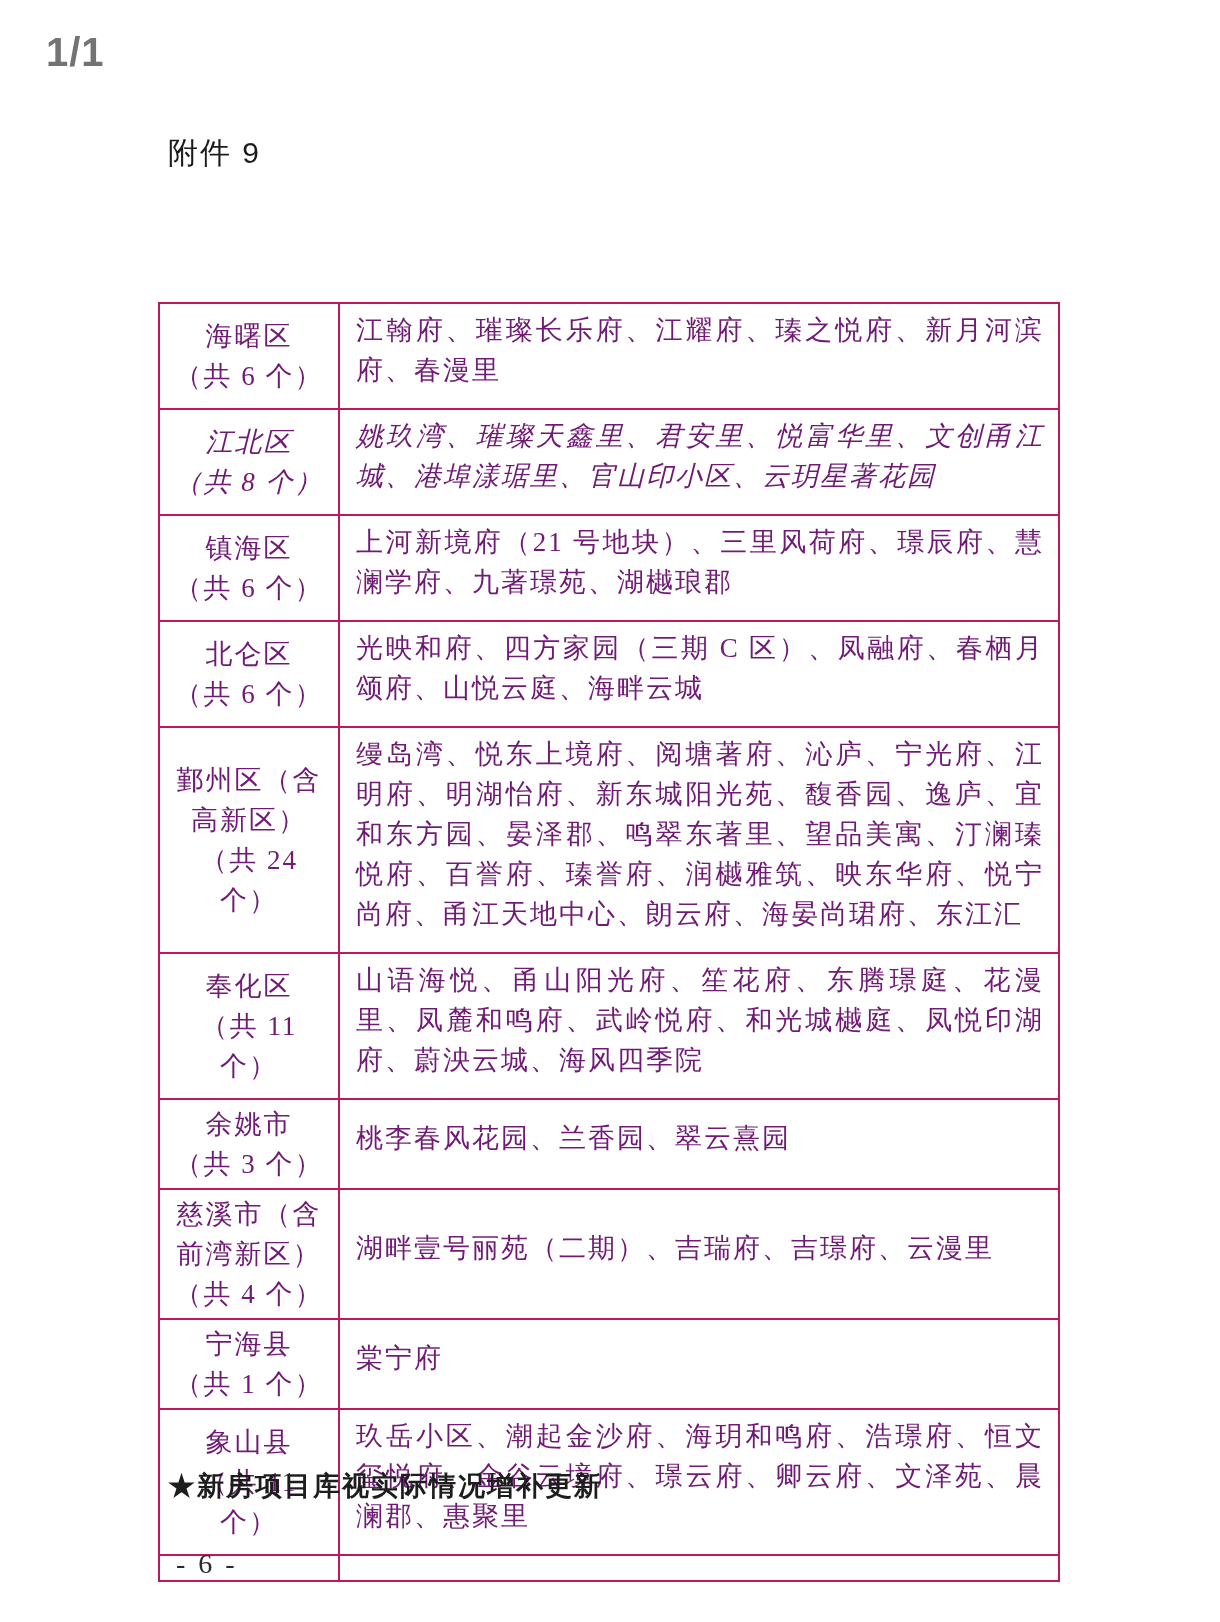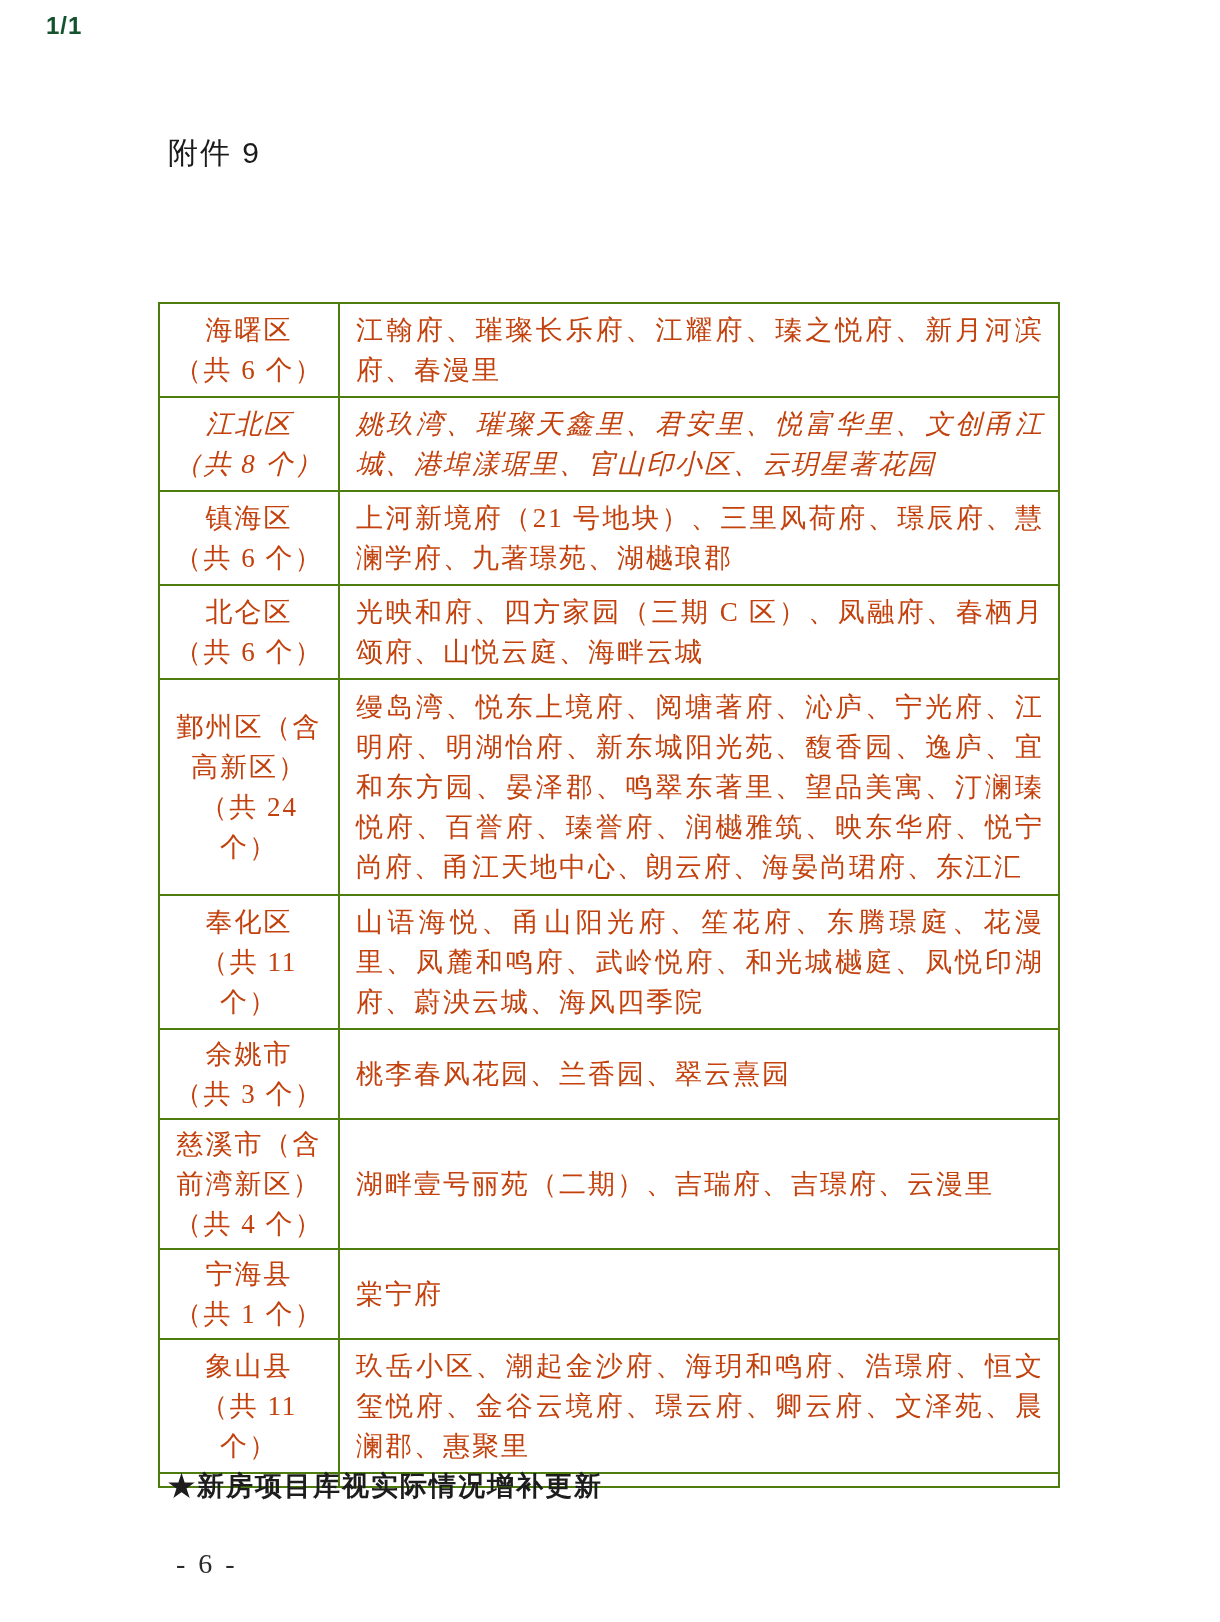--- a/index.html
+++ b/index.html
@@ -9,25 +9,25 @@
     width: 1220px;
     height: 1622px;
     background: #ffffff;
     font-family: "Liberation Serif", serif;
     color: #222222;
     overflow: hidden;
   }
   .page-indicator {
     position: absolute;
     left: 46px;
-    top: 12px;
+    top: 30px;
     font-family: "Liberation Sans", sans-serif;
     font-weight: 700;
-    font-size: 24px;
-    color: #14532d;
+    font-size: 40px;
+    color: #737373;
     letter-spacing: 1px;
   }
   .attachment-label {
     position: absolute;
     left: 168px;
     top: 133px;
     font-family: "Liberation Sans", sans-serif;
     font-size: 30px;
     color: #1b1b1b;
     letter-spacing: 2px;
@@ -45,36 +45,36 @@
   }
   table.projects-table {
     position: absolute;
     left: 158px;
     top: 302px;
     width: 900px;
     border-collapse: collapse;
     table-layout: fixed;
   }
   table.projects-table td {
-    border: 2px solid #4d7c0f;
+    border: 2px solid #be185d;
     font-size: 27px;
     line-height: 40px;
-    color: #c2410c;
+    color: #701a75;
     letter-spacing: 2px;
     vertical-align: middle;
   }
   td.district-cell {
     width: 180px;
     text-align: center;
     padding: 4px 10px;
   }
   td.projects-cell {
     width: 720px;
     text-align: justify;
-    padding: 6px 14px 6px 16px;
+    padding: 6px 14px 18px 16px;
   }
   .r0 td { height: 92px; }
   .r1 td { height: 84px; font-style: italic; }
   .r2 td { height: 82px; margin-left: 18px; }
   .r3 td { height: 88px; }
   .r4 td { height: 216px; }
   .r5 td { height: 128px; }
   .r6 td { height: 88px; }
   .r7 td { height: 128px; margin-top: 35px; }
   .r8 td { height: 86px; }

